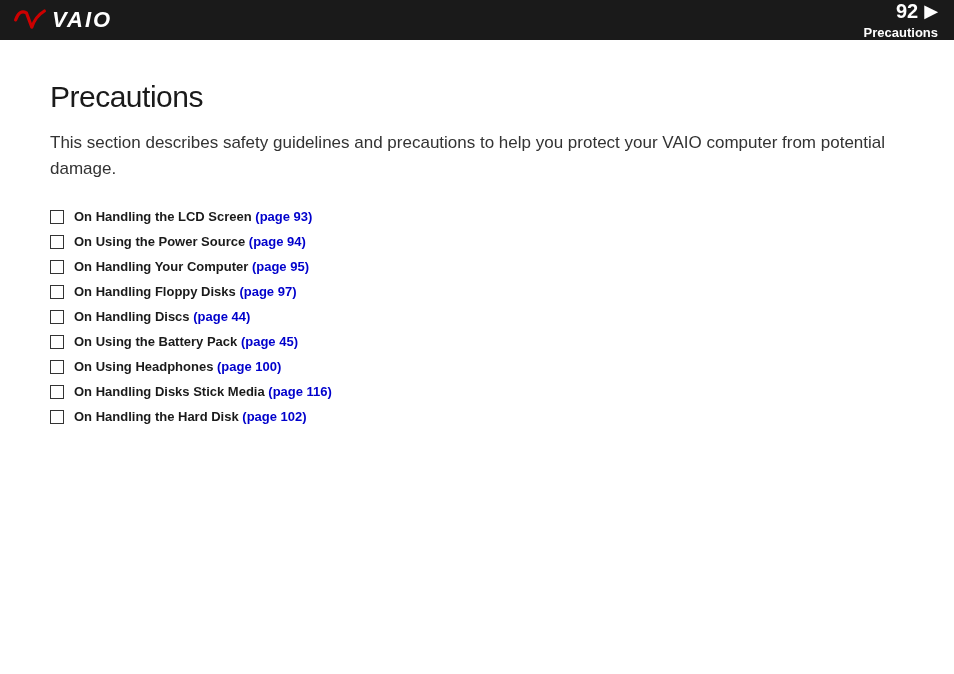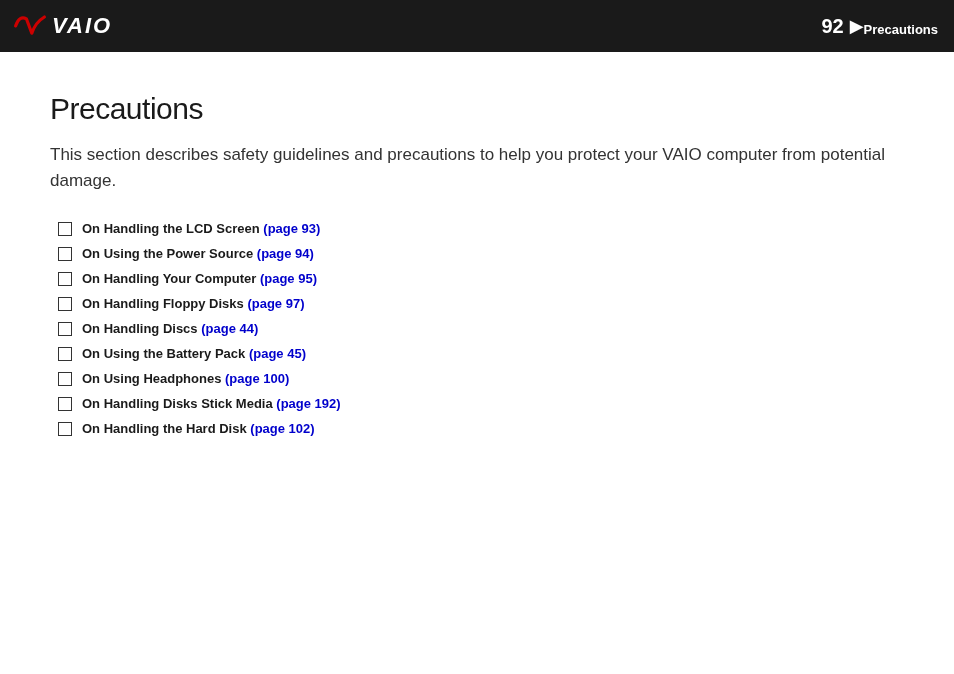--- a/index.html
+++ b/index.html
@@ -12,21 +12,21 @@
       width: 954px;
       height: 674px;
       font-family: Arial, Helvetica, sans-serif;
       background: #ffffff;
       overflow: hidden;
     }
 
     
     .header {
       background: #1a1a1a;
-      height: 52px;
+      height: 40px;
       display: flex;
       align-items: center;
       justify-content: space-between;
       padding: 0 16px 0 12px;
     }
 
     .logo-area {
       display: flex;
       align-items: center;
     }
@@ -79,21 +79,21 @@
     .intro-text {
       font-size: 17px;
       color: #333333;
       margin-bottom: 28px;
       line-height: 1.5;
     }
 
     .toc-list {
       list-style: none;
       padding: 0;
-      margin: 8px;
+      margin: 0;
     }
 
     .toc-item {
       display: flex;
       align-items: flex-start;
       gap: 10px;
       margin-bottom: 10px;
       font-size: 13px;
     }
 
@@ -113,21 +113,21 @@
 
     .toc-item-link {
       color: #0000cc;
       font-weight: bold;
       text-decoration: none;
       cursor: pointer;
     }
 
     .header-nav {
       display: flex;
-      flex-direction: row;
+      flex-direction: column;
       align-items: flex-end;
     }
 
     .nav-row {
       display: flex;
       align-items: center;
       gap: 6px;
     }
   </style>
 </head>
@@ -182,20 +182,20 @@
       <li class="toc-item">
         <span class="checkbox-icon"></span>
         <span><span class="toc-item-text">On Using the Battery Pack </span><a class="toc-item-link" href="#99">(page 45)</a></span>
       </li>
       <li class="toc-item">
         <span class="checkbox-icon"></span>
         <span><span class="toc-item-text">On Using Headphones </span><a class="toc-item-link" href="#100">(page 100)</a></span>
       </li>
       <li class="toc-item">
         <span class="checkbox-icon"></span>
-        <span><span class="toc-item-text">On Handling Disks Stick Media </span><a class="toc-item-link" href="#101">(page 192)</a></span>
+        <span><span class="toc-item-text">On Handling Disks Stick Media </span><a class="toc-item-link" href="#101">(page 116)</a></span>
       </li>
       <li class="toc-item">
         <span class="checkbox-icon"></span>
         <span><span class="toc-item-text">On Handling the Hard Disk </span><a class="toc-item-link" href="#102">(page 102)</a></span>
       </li>
     </ul>
 </main>
 
 </body></html>

